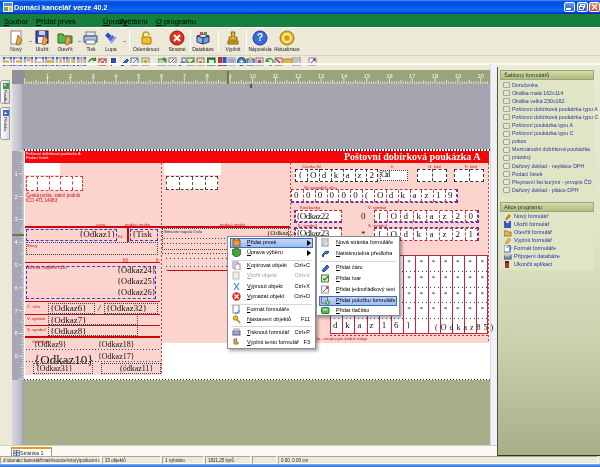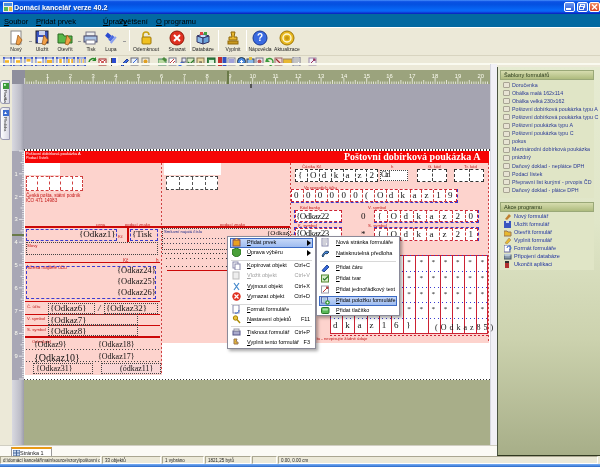--- a/index.html
+++ b/index.html
@@ -6,21 +6,21 @@
 body{font-family:"Liberation Sans",sans-serif;position:relative;background:#ece9d8;}
 .abs{position:absolute;}
 
 #titlebar{left:0;top:0;width:600px;height:14px;background:linear-gradient(180deg,#4a90fc 0%,#0b52e4 12%,#0450e0 30%,#0767f6 70%,#0966f4 80%,#0b2fd0 94%,#0a20b0 100%);}
 #titletext{left:14px;top:2.5px;color:#fff;font-weight:bold;font-size:7.2px;letter-spacing:0px;text-shadow:1px 1px 1px #1a3a8a;}
 .tbtn{top:2px;width:11px;height:10px;border:1px solid #fff;border-radius:2px;color:#fff;font-size:8px;line-height:8px;text-align:center;}
 #btnmin{left:564px;background:linear-gradient(180deg,#6a98f0,#2a5ad8);}
 #btnmax{left:577px;background:linear-gradient(180deg,#6a98f0,#2a5ad8);}
 #btncls{left:589px;background:linear-gradient(180deg,#f0926a,#dd4422);}
 
-#menubar{left:0;top:14px;width:600px;height:13px;background:#0369a1;font-size:7.5px;color:#000;}
+#menubar{left:0;top:14px;width:600px;height:13px;background:#15803d;font-size:7.5px;color:#000;}
 #menubar span{position:absolute;top:3px;}
 
 #toolbar1{left:0;top:27px;width:600px;height:28px;background:#ece9d8;border-top:1px solid #fff;}
 .tb1{position:absolute;text-align:center;font-size:5.5px;color:#222;}
 .tb1 .ic{display:block;margin:0 auto;}
 .tb1 .lb{display:block;margin-top:0px;transform:scale(0.92);}
 .dash{position:absolute;top:14px;width:3px;height:1px;background:#999;}
 .vsep{position:absolute;top:3px;width:1px;height:21px;background:#c8c4b0;border-right:1px solid #fff;}
 
 #toolbar2{left:0;top:55px;width:600px;height:15px;background:#ece9d8;border-top:1px solid #d8d4c0;}
@@ -844,21 +844,21 @@
     <div class="odk" style="left:26px;top:165.5px;font-size:9px;">{Odkaz7}</div>
     <div class="rl" style="left:1px;top:175.5px;width:135px;height:1px;"></div>
     <div class="rtx" style="left:3px;top:178px;font-size:5px;transform:scale(0.85);">S. symbol</div>
     <div class="blkdot" style="left:24px;top:176px;width:90px;height:10.5px;"></div>
     <div class="odk" style="left:26px;top:176.5px;font-size:9px;">{Odkaz8}</div>
     <div class="rl" style="left:1px;top:187px;width:135px;height:1.5px;"></div>
     <div class="rtx" style="left:8px;top:190px;font-size:5px;transform:scale(0.85);">Odesílatel</div>
     <div class="odk" style="left:10px;top:191px;font-size:8px;">{Odkaz9}</div>
     <div class="odk" style="left:74px;top:191px;font-size:8px;">{Odkaz18}</div>
     <div style="position:absolute;left:2px;top:200px;width:133px;height:1px;background:repeating-linear-gradient(90deg,#444 0 1px,transparent 1px 3px)"></div>
-    <div class="odk" style="left:10px;top:203px;font-size:10px;">{Odkaz10}</div>
+    <div class="odk" style="left:10px;top:203px;font-size:13px;">{Odkaz10}</div>
     <div class="odk" style="left:74px;top:203px;font-size:8px;">{Odkaz17}</div>
     <div style="position:absolute;left:2px;top:212px;width:133px;height:1px;background:repeating-linear-gradient(90deg,#444 0 1px,transparent 1px 3px)"></div>
     <div class="blkdot" style="left:9px;top:214px;width:60px;height:11px;"></div>
     <div class="odk" style="left:12px;top:215px;font-size:8px;">{Odkaz31}</div>
     <div class="blkdot" style="left:77px;top:214px;width:60px;height:11px;background:#f8d5d5;"></div>
     <div class="odk" style="left:96px;top:215px;font-size:8px;">(ódkaz11}</div>
     <div style="position:absolute;left:140px;top:14px;width:57px;height:12px;background:#fff;"></div>
     <div class="cellbox" style="left:142px;top:27px;width:52px;height:14px;border-color:#444;border-style:dashed;background:#fff;"></div>
     <div style="position:absolute;left:155px;top:27.5px;width:1px;height:13px;border-left:1px dashed #555;"></div>
     <div style="position:absolute;left:168px;top:27.5px;width:1px;height:13px;border-left:1px dashed #555;"></div>

